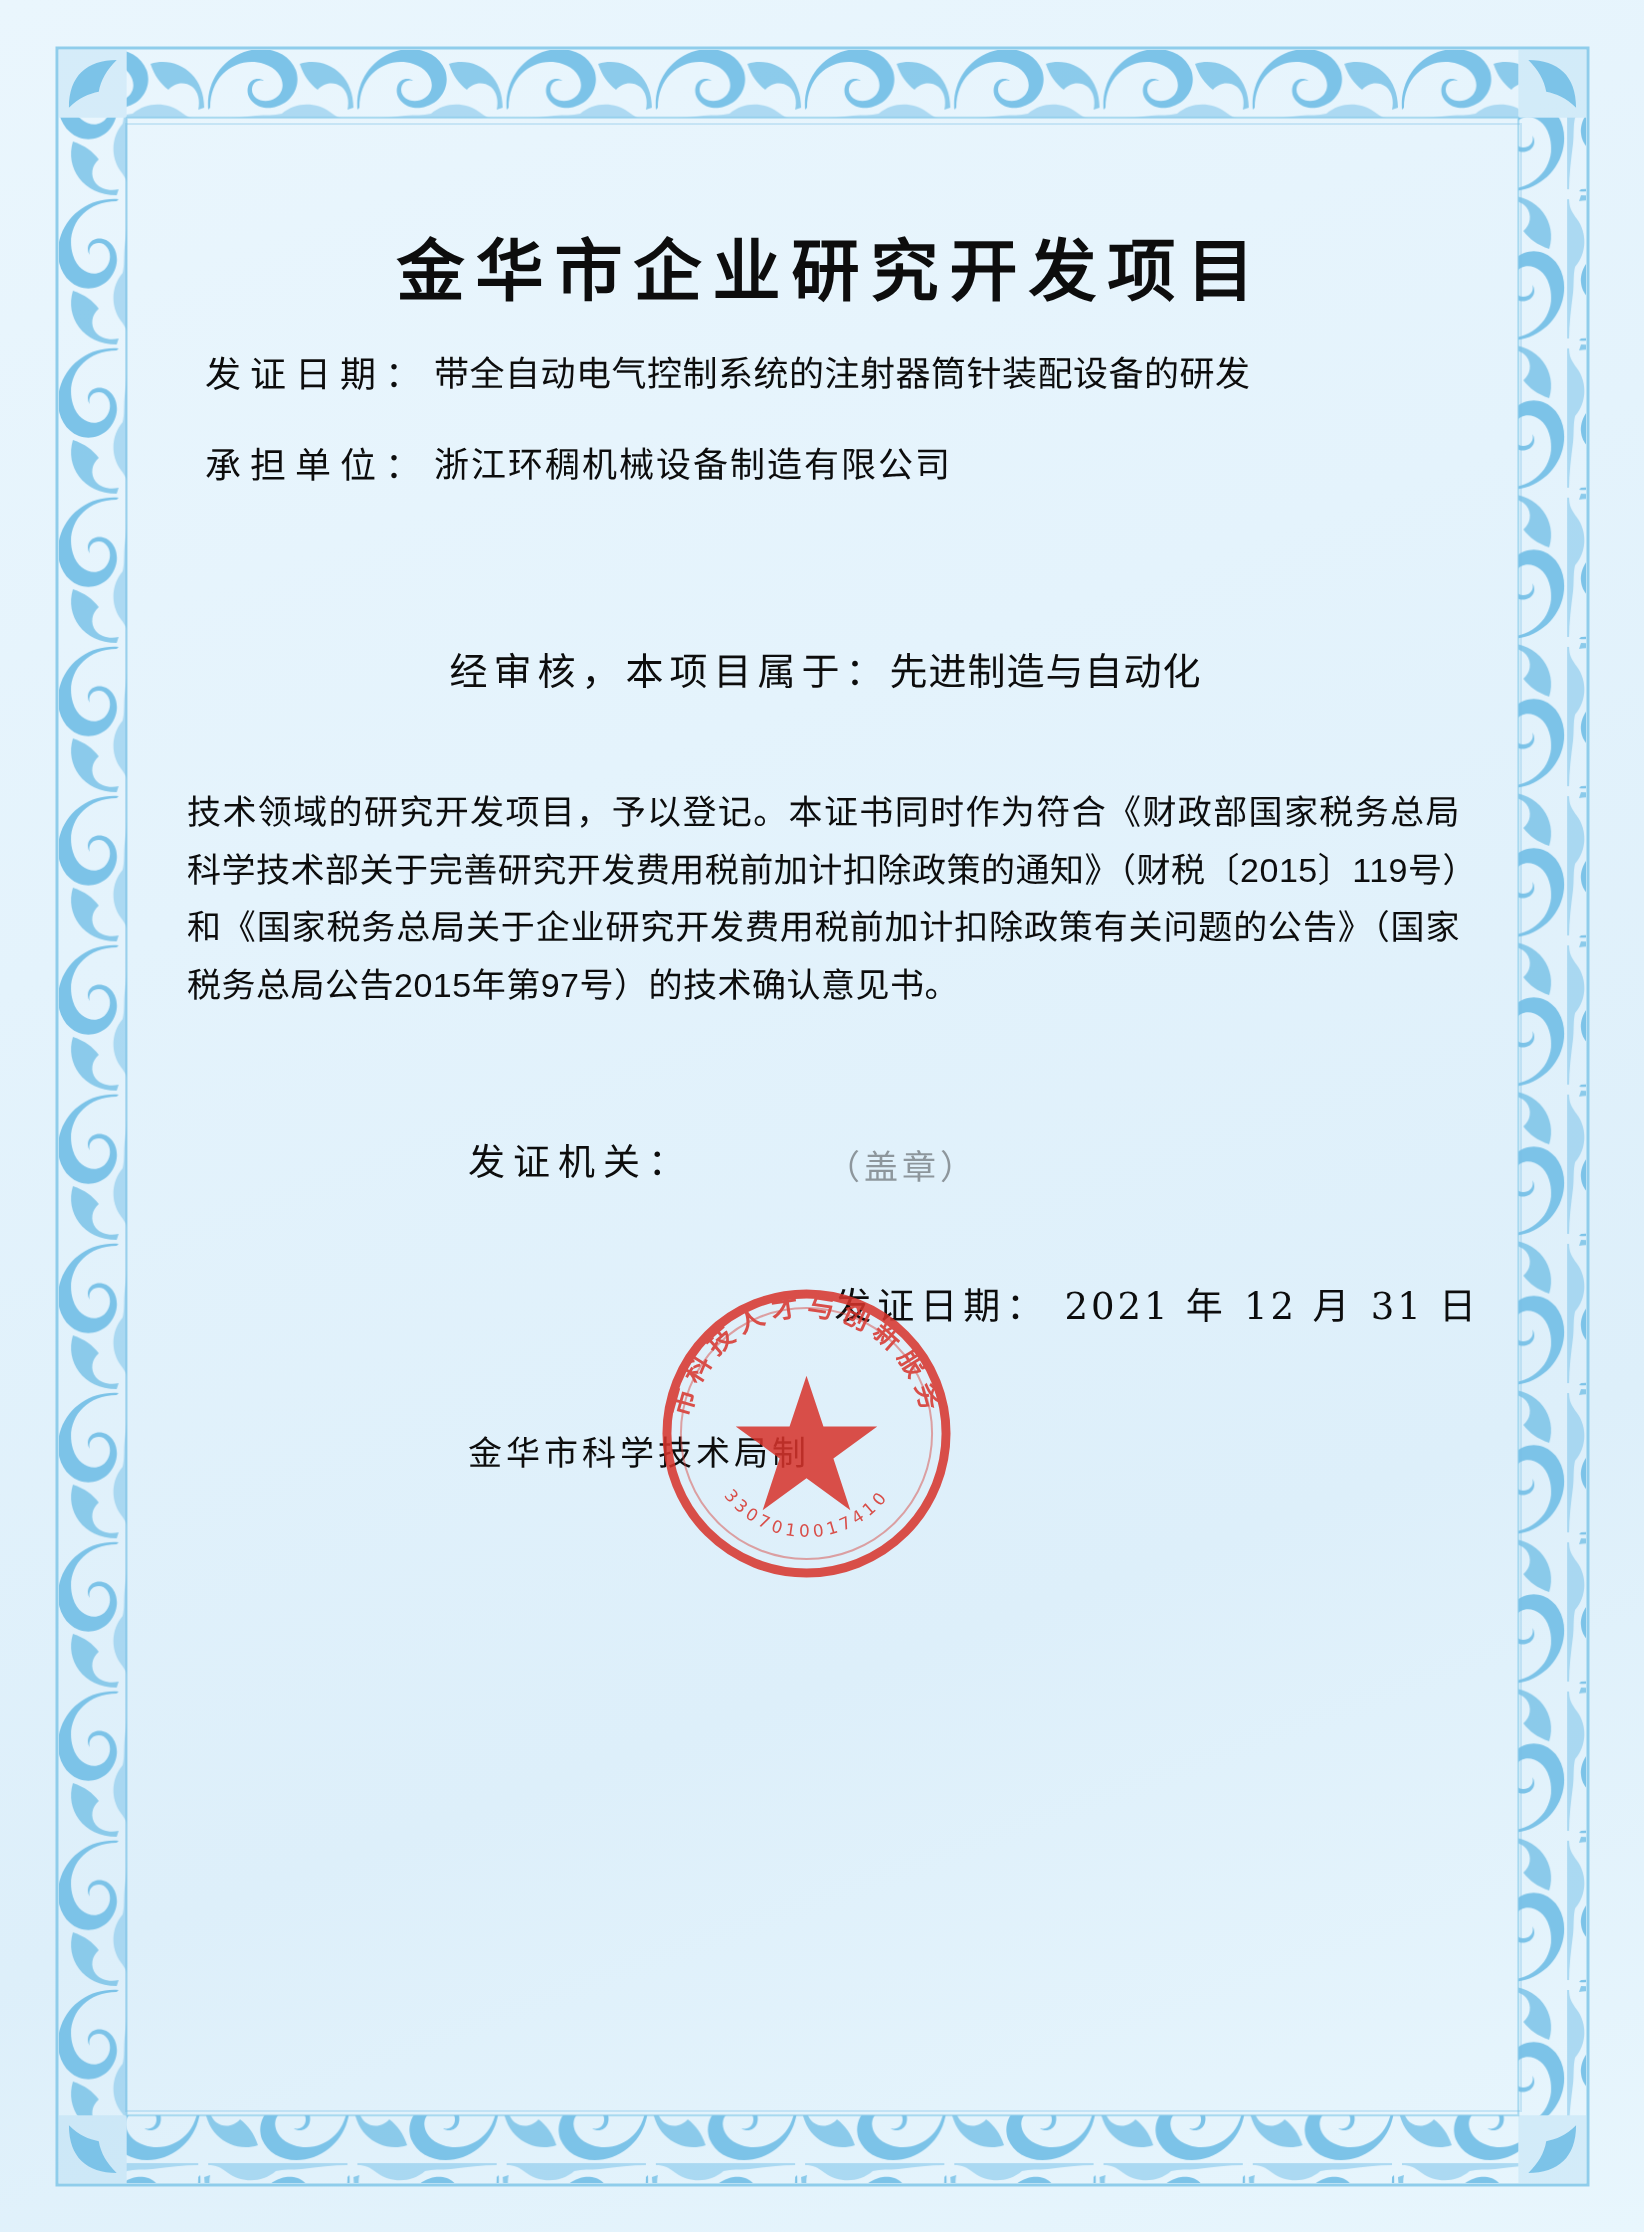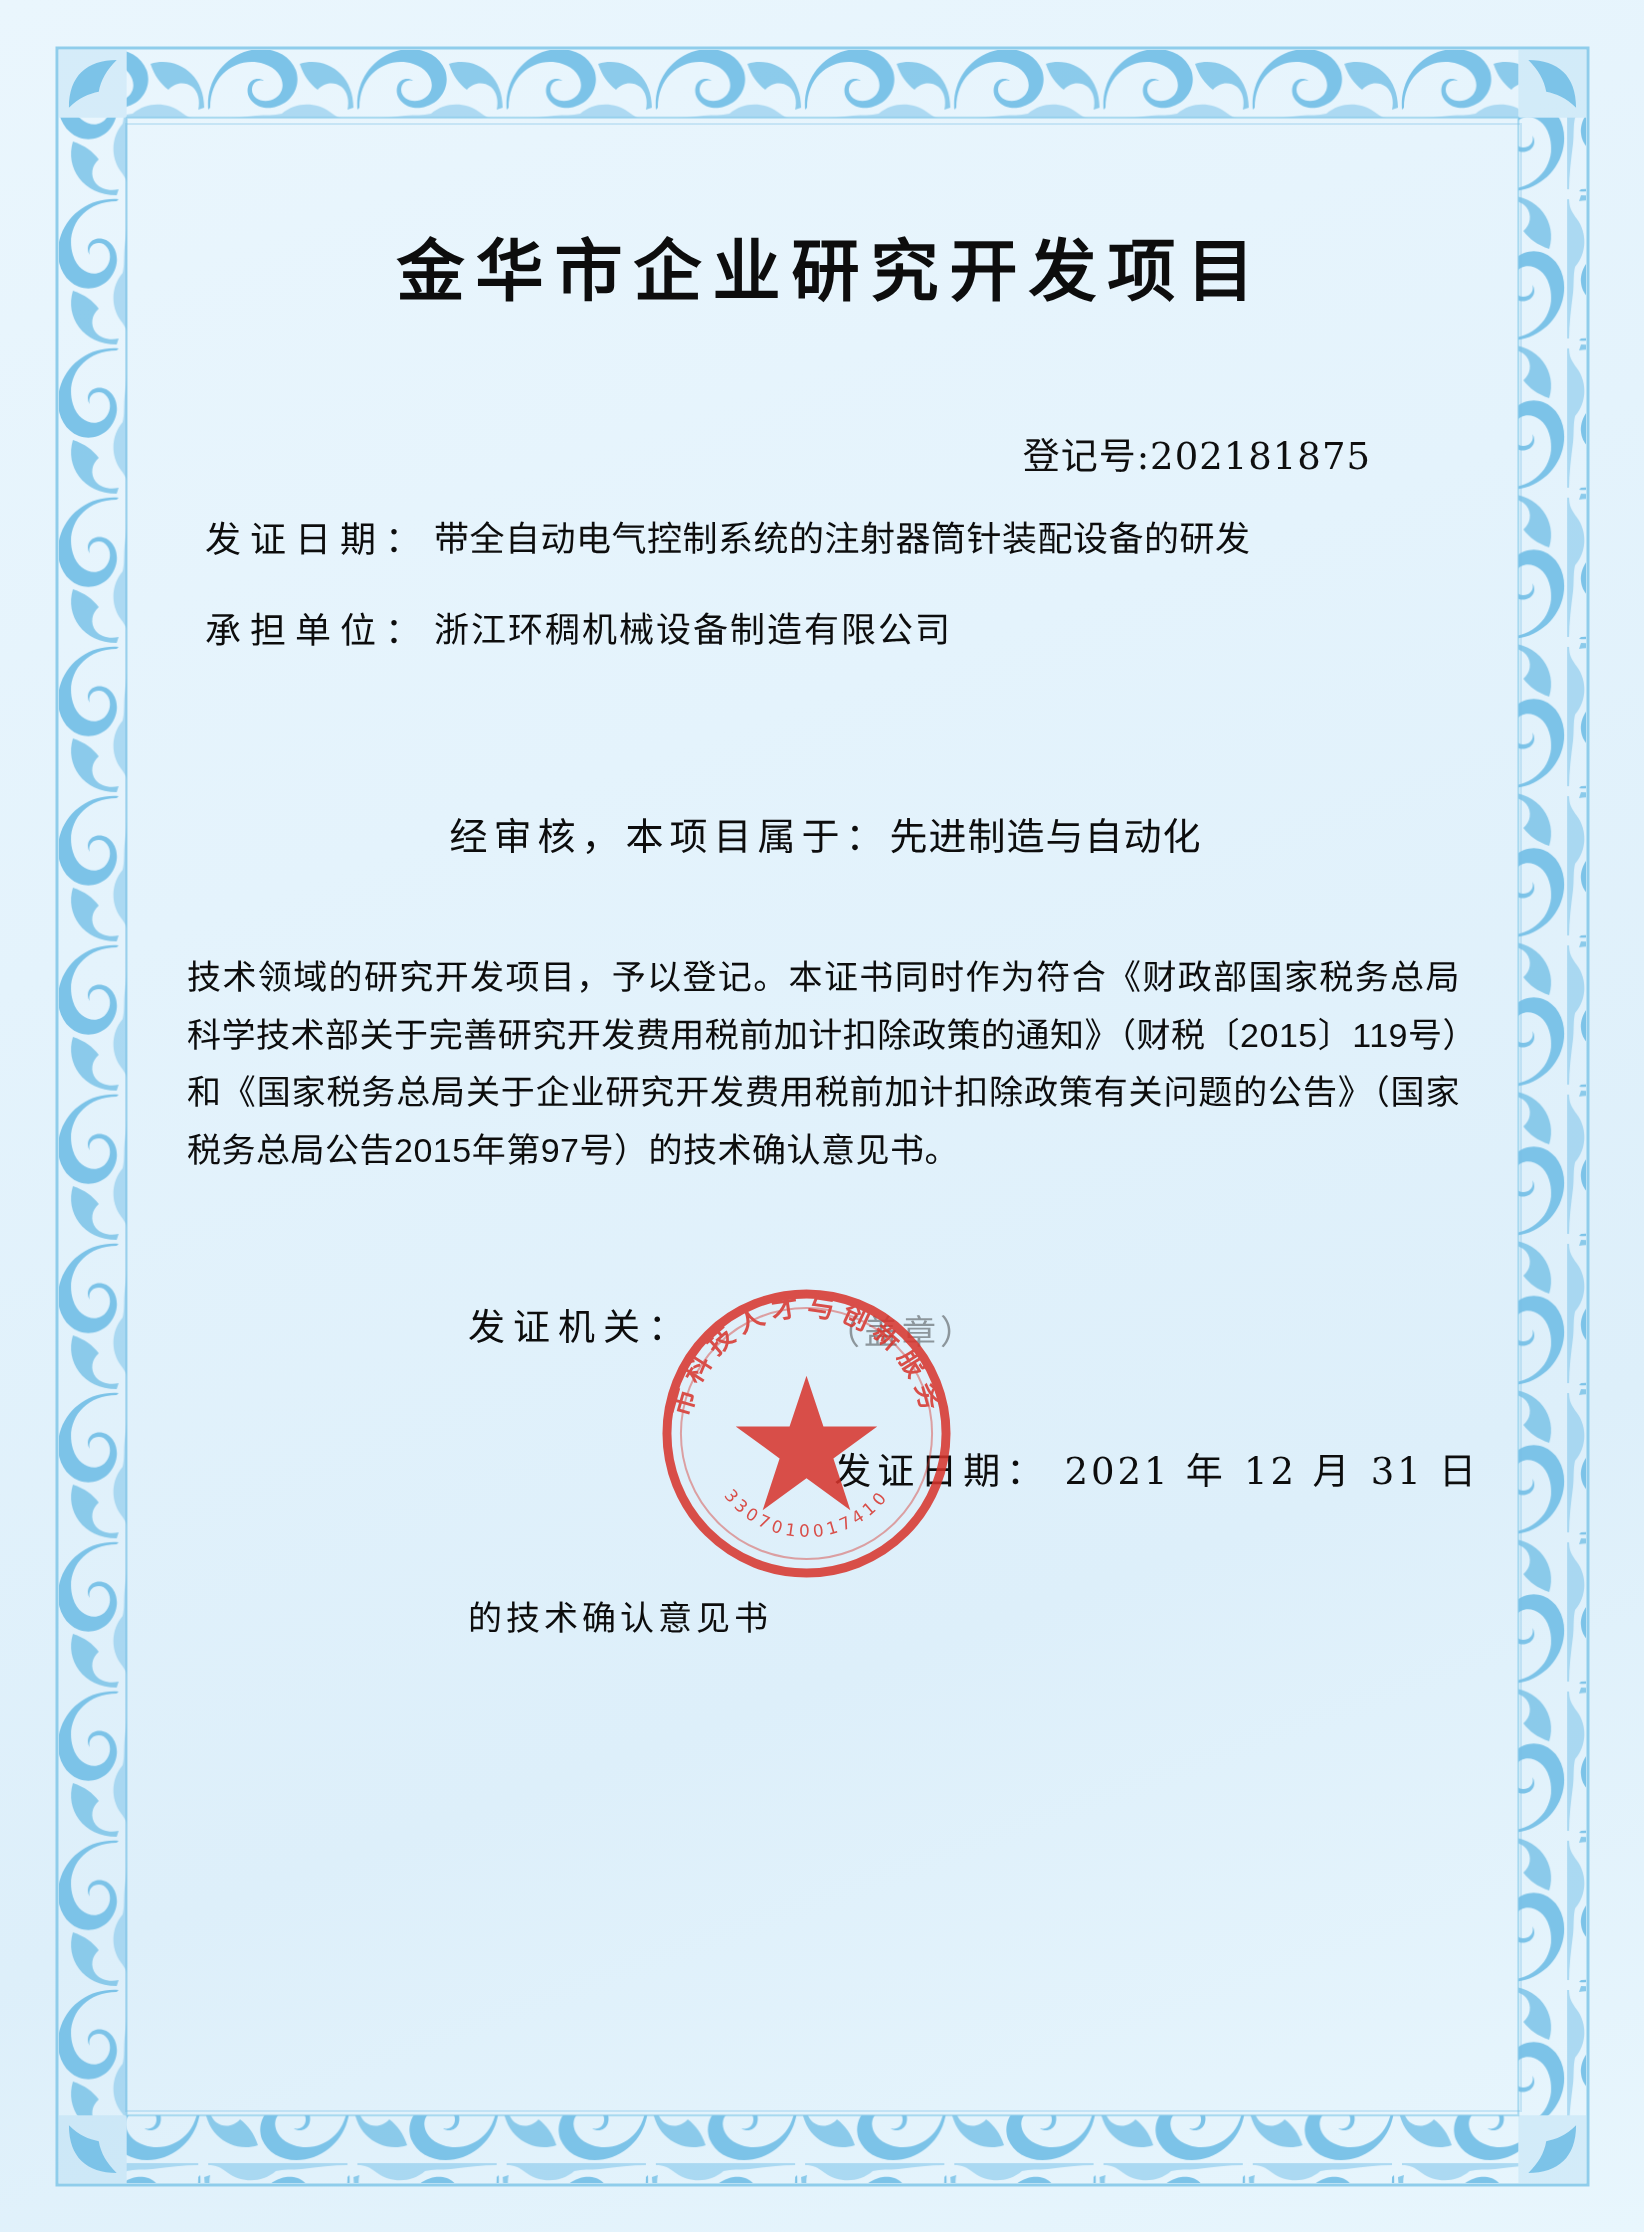--- a/index.html
+++ b/index.html
@@ -251,21 +251,20 @@
   </div>
 
   <div class="inner-line"></div>
 
   <div id="content">
 
     <div class="title-block">
       <div class="title-line">金华市企业研究开发项目</div>
     </div>
 
-    <div class="reg-no">登记号:202181875</div>
 
     <div class="field-row project">
       <div class="field-label">发证日期：</div>
       <div class="field-value">带全自动电气控制系统的注射器筒针装配设备的研发</div>
     </div>
 
     <div class="field-row unit">
       <div class="field-label">承担单位：</div>
       <div class="field-value">浙江环稠机械设备制造有限公司</div>
     </div>
@@ -284,21 +283,21 @@
     <div class="date-row">
       <span>发证日期：</span>
       <span class="num">2021</span>
       <span>年</span>
       <span class="num">12</span>
       <span>月</span>
       <span class="num">31</span>
       <span>日</span>
     </div>
 
-    <div class="footer-row">的技术确认意见书</div>
+    <div class="footer-row">金华市科学技术局制</div>
   </div>
 
   <div class="seal">
     <svg viewBox="0 0 300 300" aria-hidden="true">
       <defs>
         <path id="sealArcTop" d="M 32 150 A 118 118 0 0 1 268 150"></path>
         <path id="sealArcBottom" d="M 46 150 A 104 104 0 0 0 254 150"></path>
       </defs>
       <circle cx="150" cy="150" r="140" fill="none" stroke="#d8342c" stroke-width="9"></circle>
       <circle cx="150" cy="150" r="126" fill="none" stroke="#d8342c" stroke-width="2" opacity="0.5"></circle>

